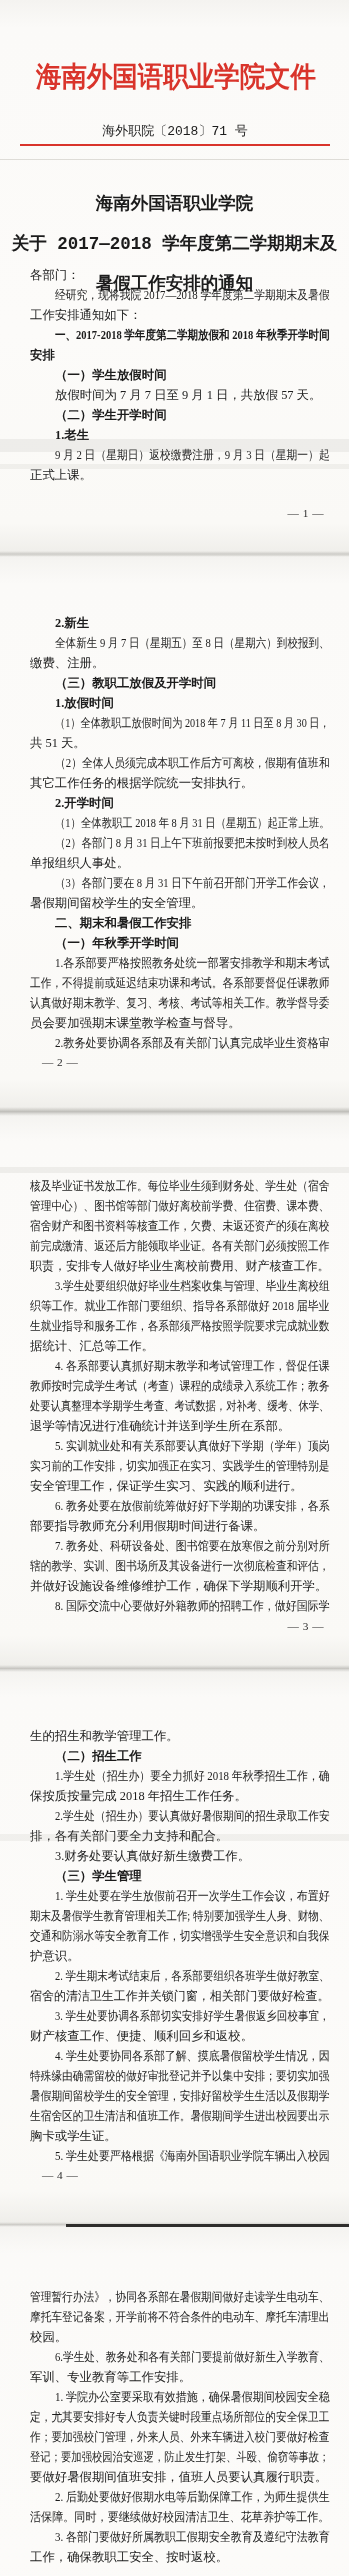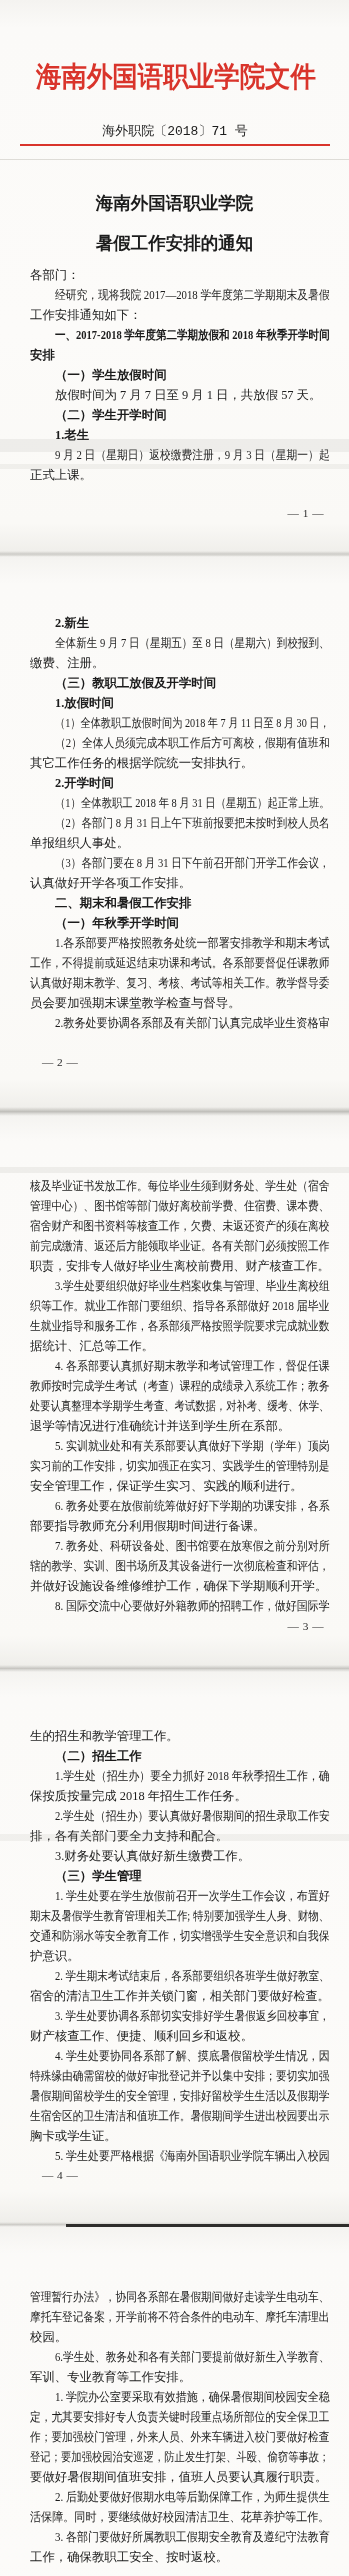--- a/index.html
+++ b/index.html
@@ -69,20 +69,21 @@
     <div class="masthead fitline fill">
       <span class="txt" style="transform: scaleX(0.909091);">海南外国语职业学院文件</span>
     </div>
     <div class="docnum fitline cfit">
       <span class="txt">海外职院〔2018〕71 号</span>
     </div>
     <div class="red-rule"></div>
     <div class="grey-rule"></div>
     <div class="title">
       <div class="title-line fitline cfit"><span class="txt">海南外国语职业学院</span></div>
+      <div class="title-line fitline cfit"><span class="txt">关于 2017—2018 学年度第二学期期末及</span></div>
       <div class="title-line fitline cfit"><span class="txt">暑假工作安排的通知</span></div>
     </div>
     <div class="body-lines">
         <div class="line"><span class="txt">各部门：</span></div>
         <div class="line indent fill"><span class="txt" style="transform: scaleX(0.869281);">经研究，现将我院 2017—2018 学年度第二学期期末及暑假</span></div>
         <div class="line"><span class="txt">工作安排通知如下：</span></div>
         <div class="line bold indent fill"><span class="txt" style="transform: scaleX(0.84984);">一、2017-2018 学年度第二学期放假和 2018 年秋季开学时间</span></div>
         <div class="line bold"><span class="txt">安排</span></div>
         <div class="line bold indent"><span class="txt">（一）学生放假时间</span></div>
         <div class="line indent"><span class="txt">放假时间为 7 月 7 日至 9 月 1 日，共放假 57 天。</span></div>
@@ -95,28 +96,29 @@
   </section>
 
   <section class="page p2">
     <div class="body-lines">
         <div class="line bold indent"><span class="txt">2.新生</span></div>
         <div class="line indent fill"><span class="txt" style="transform: scaleX(0.852564);">全体新生 9 月 7 日（星期五）至 8 日（星期六）到校报到、</span></div>
         <div class="line"><span class="txt">缴费、注册。</span></div>
         <div class="line bold indent"><span class="txt">（三）教职工放假及开学时间</span></div>
         <div class="line bold indent"><span class="txt">1.放假时间</span></div>
         <div class="line indent fill"><span class="txt" style="transform: scaleX(0.822257);">（1）全体教职工放假时间为 2018 年 7 月 11 日至 8 月 30 日，</span></div>
+        <div class="line"><span class="txt">共 51 天。</span></div>
         <div class="line indent fill"><span class="txt" style="transform: scaleX(0.869281);">（2）全体人员须完成本职工作后方可离校，假期有值班和</span></div>
         <div class="line"><span class="txt">其它工作任务的根据学院统一安排执行。</span></div>
         <div class="line bold indent"><span class="txt">2.开学时间</span></div>
         <div class="line indent"><span class="txt" style="transform: scaleX(0.836478);">（1）全体教职工 2018 年 8 月 31 日（星期五）起正常上班。</span></div>
         <div class="line indent fill"><span class="txt" style="transform: scaleX(0.852564);">（2）各部门 8 月 31 日上午下班前报要把未按时到校人员名</span></div>
         <div class="line"><span class="txt">单报组织人事处。</span></div>
         <div class="line indent fill"><span class="txt" style="transform: scaleX(0.852564);">（3）各部门要在 8 月 31 日下午前召开部门开学工作会议，</span></div>
-        <div class="line"><span class="txt">认真做好开学各项工作安排。</span></div>
+        <div class="line"><span class="txt">暑假期间留校学生的安全管理。</span></div>
         <div class="line bold indent"><span class="txt">二、期末和暑假工作安排</span></div>
         <div class="line bold indent"><span class="txt">（一）年秋季开学时间</span></div>
         <div class="line indent fill"><span class="txt" style="transform: scaleX(0.895623);">1.各系部要严格按照教务处统一部署安排教学和期末考试</span></div>
         <div class="line fill"><span class="txt" style="transform: scaleX(0.863095);">工作，不得提前或延迟结束功课和考试。各系部要督促任课教师</span></div>
         <div class="line fill"><span class="txt" style="transform: scaleX(0.863095);">认真做好期末教学、复习、考核、考试等相关工作。教学督导委</span></div>
         <div class="line"><span class="txt">员会要加强期末课堂教学检查与督导。</span></div>
         <div class="line indent fill"><span class="txt" style="transform: scaleX(0.895623);">2.教务处要协调各系部及有关部门认真完成毕业生资格审</span></div>
       </div>
     <div class="page-label side-left">— 2 —</div>
   </section>

